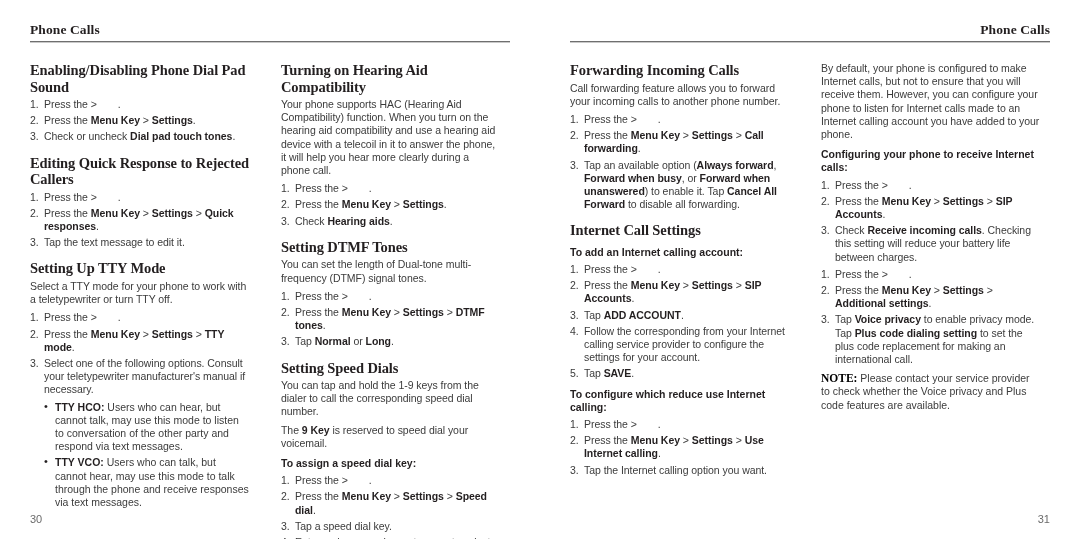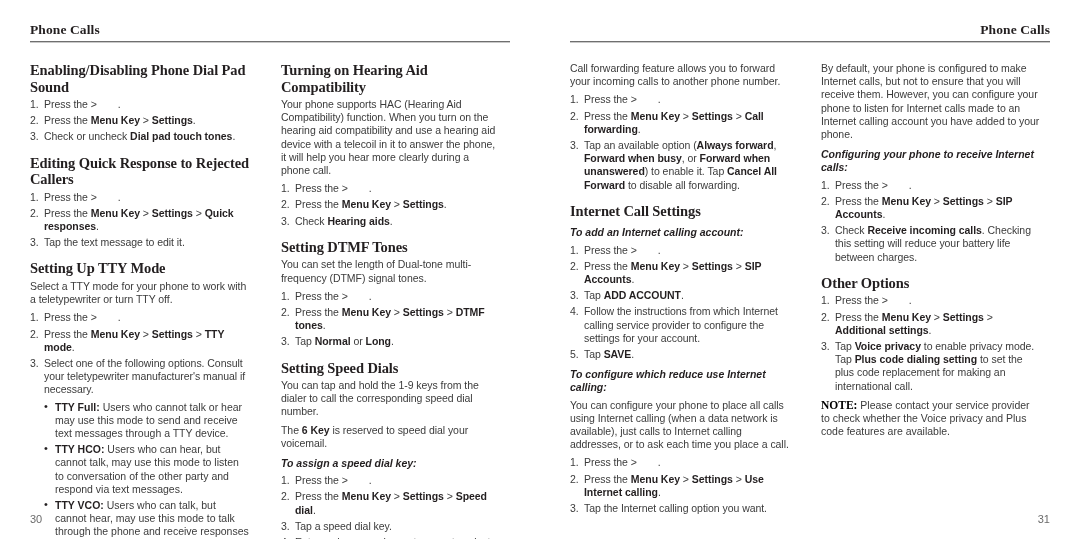--- a/index.html
+++ b/index.html
@@ -80,21 +80,20 @@
     font-size: 10.5px;
     line-height: 13.2px;
     margin: 0 0 5px 0;
     color: #3b3b3b;
     letter-spacing: -.05px;
   }
   p.subhead {
     font-size: 10.5px;
     line-height: 13.2px;
     font-weight: bold;
-    font-style: italic;
     margin: 7px 0 4px 0;
     color: #231f20;
   }
   p.note {
     font-size: 10.5px;
     line-height: 13.2px;
     margin: 6px 0 12px 0;
     color: #3b3b3b;
   }
   p.note .nlab {
@@ -194,21 +193,20 @@
             <li><span>Tap the text message to edit it.</span></li>
           </ol>
           <h2 class="sec gap">Setting Up TTY Mode</h2>
           <p class="body">Select a TTY mode for your phone to work with a teletypewriter or turn TTY off.</p>
           <ol class="steps">
             <li><span>Press the </span><span class="gt"> &gt; </span><span class="iconslot"></span><span>.</span></li>
             <li><span>Press the </span><span class="b">Menu Key</span><span class="gt"> &gt; </span><span class="b">Settings</span><span class="gt"> &gt; </span><span class="b">TTY mode</span><span>.</span></li>
             <li><span>Select one of the following options. Consult your teletypewriter manufacturer's manual if necessary.</span></li>
           </ol>
           <ul class="bullets">
-            <li><span class="b">TTY Full:</span><span> Users who cannot talk or hear may use this mode to send and receive text messages through a TTY device.</span></li>
             <li><span class="b">TTY HCO:</span><span> Users who can hear, but cannot talk, may use this mode to listen to conversation of the other party and respond via text messages.</span></li>
             <li><span class="b">TTY VCO:</span><span> Users who can talk, but cannot hear, may use this mode to talk through the phone and receive responses via text messages.</span></li>
           </ul>
         </div>
       <div class="col" id="L2">
           <h2 class="sec tight">Turning on Hearing Aid Compatibility</h2>
           <p class="body">Your phone supports HAC (Hearing Aid Compatibility) function. When you turn on the hearing aid compatibility and use a hearing aid device with a telecoil in it to answer the phone, it will help you hear more clearly during a phone call.</p>
           <ol class="steps">
             <li><span>Press the </span><span class="gt"> &gt; </span><span class="iconslot"></span><span>.</span></li>
             <li><span>Press the </span><span class="b">Menu Key</span><span class="gt"> &gt; </span><span class="b">Settings</span><span>.</span></li>
@@ -216,21 +214,21 @@
           </ol>
           <h2 class="sec gap">Setting DTMF Tones</h2>
           <p class="body">You can set the length of Dual-tone multi-frequency (DTMF) signal tones.</p>
           <ol class="steps">
             <li><span>Press the </span><span class="gt"> &gt; </span><span class="iconslot"></span><span>.</span></li>
             <li><span>Press the </span><span class="b">Menu Key</span><span class="gt"> &gt; </span><span class="b">Settings</span><span class="gt"> &gt; </span><span class="b">DTMF tones</span><span>.</span></li>
             <li><span>Tap </span><span class="b">Normal</span><span class="gt"> or </span><span class="b">Long</span><span>.</span></li>
           </ol>
           <h2 class="sec gap">Setting Speed Dials</h2>
           <p class="body">You can tap and hold the 1-9 keys from the dialer to call the corresponding speed dial number.</p>
-          <p class="body"><span>The </span><span class="b">6 Key</span><span> is reserved to speed dial your voicemail.</span></p>
+          <p class="body"><span>The </span><span class="b">9 Key</span><span> is reserved to speed dial your voicemail.</span></p>
           <p class="subhead">To assign a speed dial key:</p>
           <ol class="steps">
             <li><span>Press the </span><span class="gt"> &gt; </span><span class="iconslot"></span><span>.</span></li>
             <li><span>Press the </span><span class="b">Menu Key</span><span class="gt"> &gt; </span><span class="b">Settings</span><span class="gt"> &gt; </span><span class="b">Speed dial</span><span>.</span></li>
             <li><span>Tap a speed dial key.</span></li>
             <li><span>Enter a phone number or tap </span><span class="iconslot"></span><span> to select one from the contact list.</span></li>
           </ol>
         </div>
     </div>
 
@@ -238,52 +236,51 @@
   </div>
 
   <div class="page page-right">
     <div class="runhead runhead-right">
       <div class="runhead-title">Phone Calls</div>
       <div class="runhead-rule"></div>
     </div>
 
     <div class="cols">
       <div class="col" id="R1">
+          <h2 class="sec tight">Forwarding Incoming Calls</h2>
           <p class="body">Call forwarding feature allows you to forward your incoming calls to another phone number.</p>
           <ol class="steps">
             <li><span>Press the </span><span class="gt"> &gt; </span><span class="iconslot"></span><span>.</span></li>
             <li><span>Press the </span><span class="b">Menu Key</span><span class="gt"> &gt; </span><span class="b">Settings</span><span class="gt"> &gt; </span><span class="b">Call forwarding</span><span>.</span></li>
             <li><span>Tap an available option (</span><span class="b">Always forward</span><span class="gt">, </span><span class="b">Forward when busy</span><span class="gt">, or </span><span class="b">Forward when unanswered</span><span>) to enable it. Tap </span><span class="b">Cancel All Forward</span><span> to disable all forwarding.</span></li>
           </ol>
           <h2 class="sec gap">Internet Call Settings</h2>
           <p class="subhead">To add an Internet calling account:</p>
           <ol class="steps">
             <li><span>Press the </span><span class="gt"> &gt; </span><span class="iconslot"></span><span>.</span></li>
             <li><span>Press the </span><span class="b">Menu Key</span><span class="gt"> &gt; </span><span class="b">Settings</span><span class="gt"> &gt; </span><span class="b">SIP Accounts</span><span>.</span></li>
             <li><span>Tap </span><span class="b">ADD ACCOUNT</span><span>.</span></li>
-            <li><span>Follow the instructions from which Internet calling service provider to configure the settings for your account.</span></li>
+            <li><span>Follow the corresponding from your Internet calling service provider to configure the settings for your account.</span></li>
             <li><span>Tap </span><span class="b">SAVE</span><span>.</span></li>
           </ol>
           <p class="subhead">To configure which reduce use Internet calling:</p>
-          <p class="body">You can configure your phone to place all calls using Internet calling (when a data network is available), just calls to Internet calling addresses, or to ask each time you place a call.</p>
           <ol class="steps">
             <li><span>Press the </span><span class="gt"> &gt; </span><span class="iconslot"></span><span>.</span></li>
             <li><span>Press the </span><span class="b">Menu Key</span><span class="gt"> &gt; </span><span class="b">Settings</span><span class="gt"> &gt; </span><span class="b">Use Internet calling</span><span>.</span></li>
             <li><span>Tap the Internet calling option you want.</span></li>
           </ol>
         </div>
       <div class="col" id="R2">
           <p class="body">By default, your phone is configured to make Internet calls, but not to ensure that you will receive them. However, you can configure your phone to listen for Internet calls made to an Internet calling account you have added to your phone.</p>
           <p class="subhead">Configuring your phone to receive Internet calls:</p>
           <ol class="steps">
             <li><span>Press the </span><span class="gt"> &gt; </span><span class="iconslot"></span><span>.</span></li>
             <li><span>Press the </span><span class="b">Menu Key</span><span class="gt"> &gt; </span><span class="b">Settings</span><span class="gt"> &gt; </span><span class="b">SIP Accounts</span><span>.</span></li>
             <li><span>Check </span><span class="b">Receive incoming calls</span><span>. Checking this setting will reduce your battery life between charges.</span></li>
           </ol>
-          <h2 class="sec gap">Other Options</h2>
           <ol class="steps">
             <li><span>Press the </span><span class="gt"> &gt; </span><span class="iconslot"></span><span>.</span></li>
             <li><span>Press the </span><span class="b">Menu Key</span><span class="gt"> &gt; </span><span class="b">Settings</span><span class="gt"> &gt; </span><span class="b">Additional settings</span><span>.</span></li>
             <li><span>Tap </span><span class="b">Voice privacy</span><span class="gt"> to enable privacy mode. Tap </span><span class="b">Plus code dialing setting</span><span> to set the plus code replacement for making an international call.</span></li>
           </ol>
           <p class="note"><span class="nlab">NOTE:</span><span> Please contact your service provider to check whether the Voice privacy and Plus code features are available.</span></p>
         </div>
     </div>
 
     <div class="folio folio-right">31</div>

